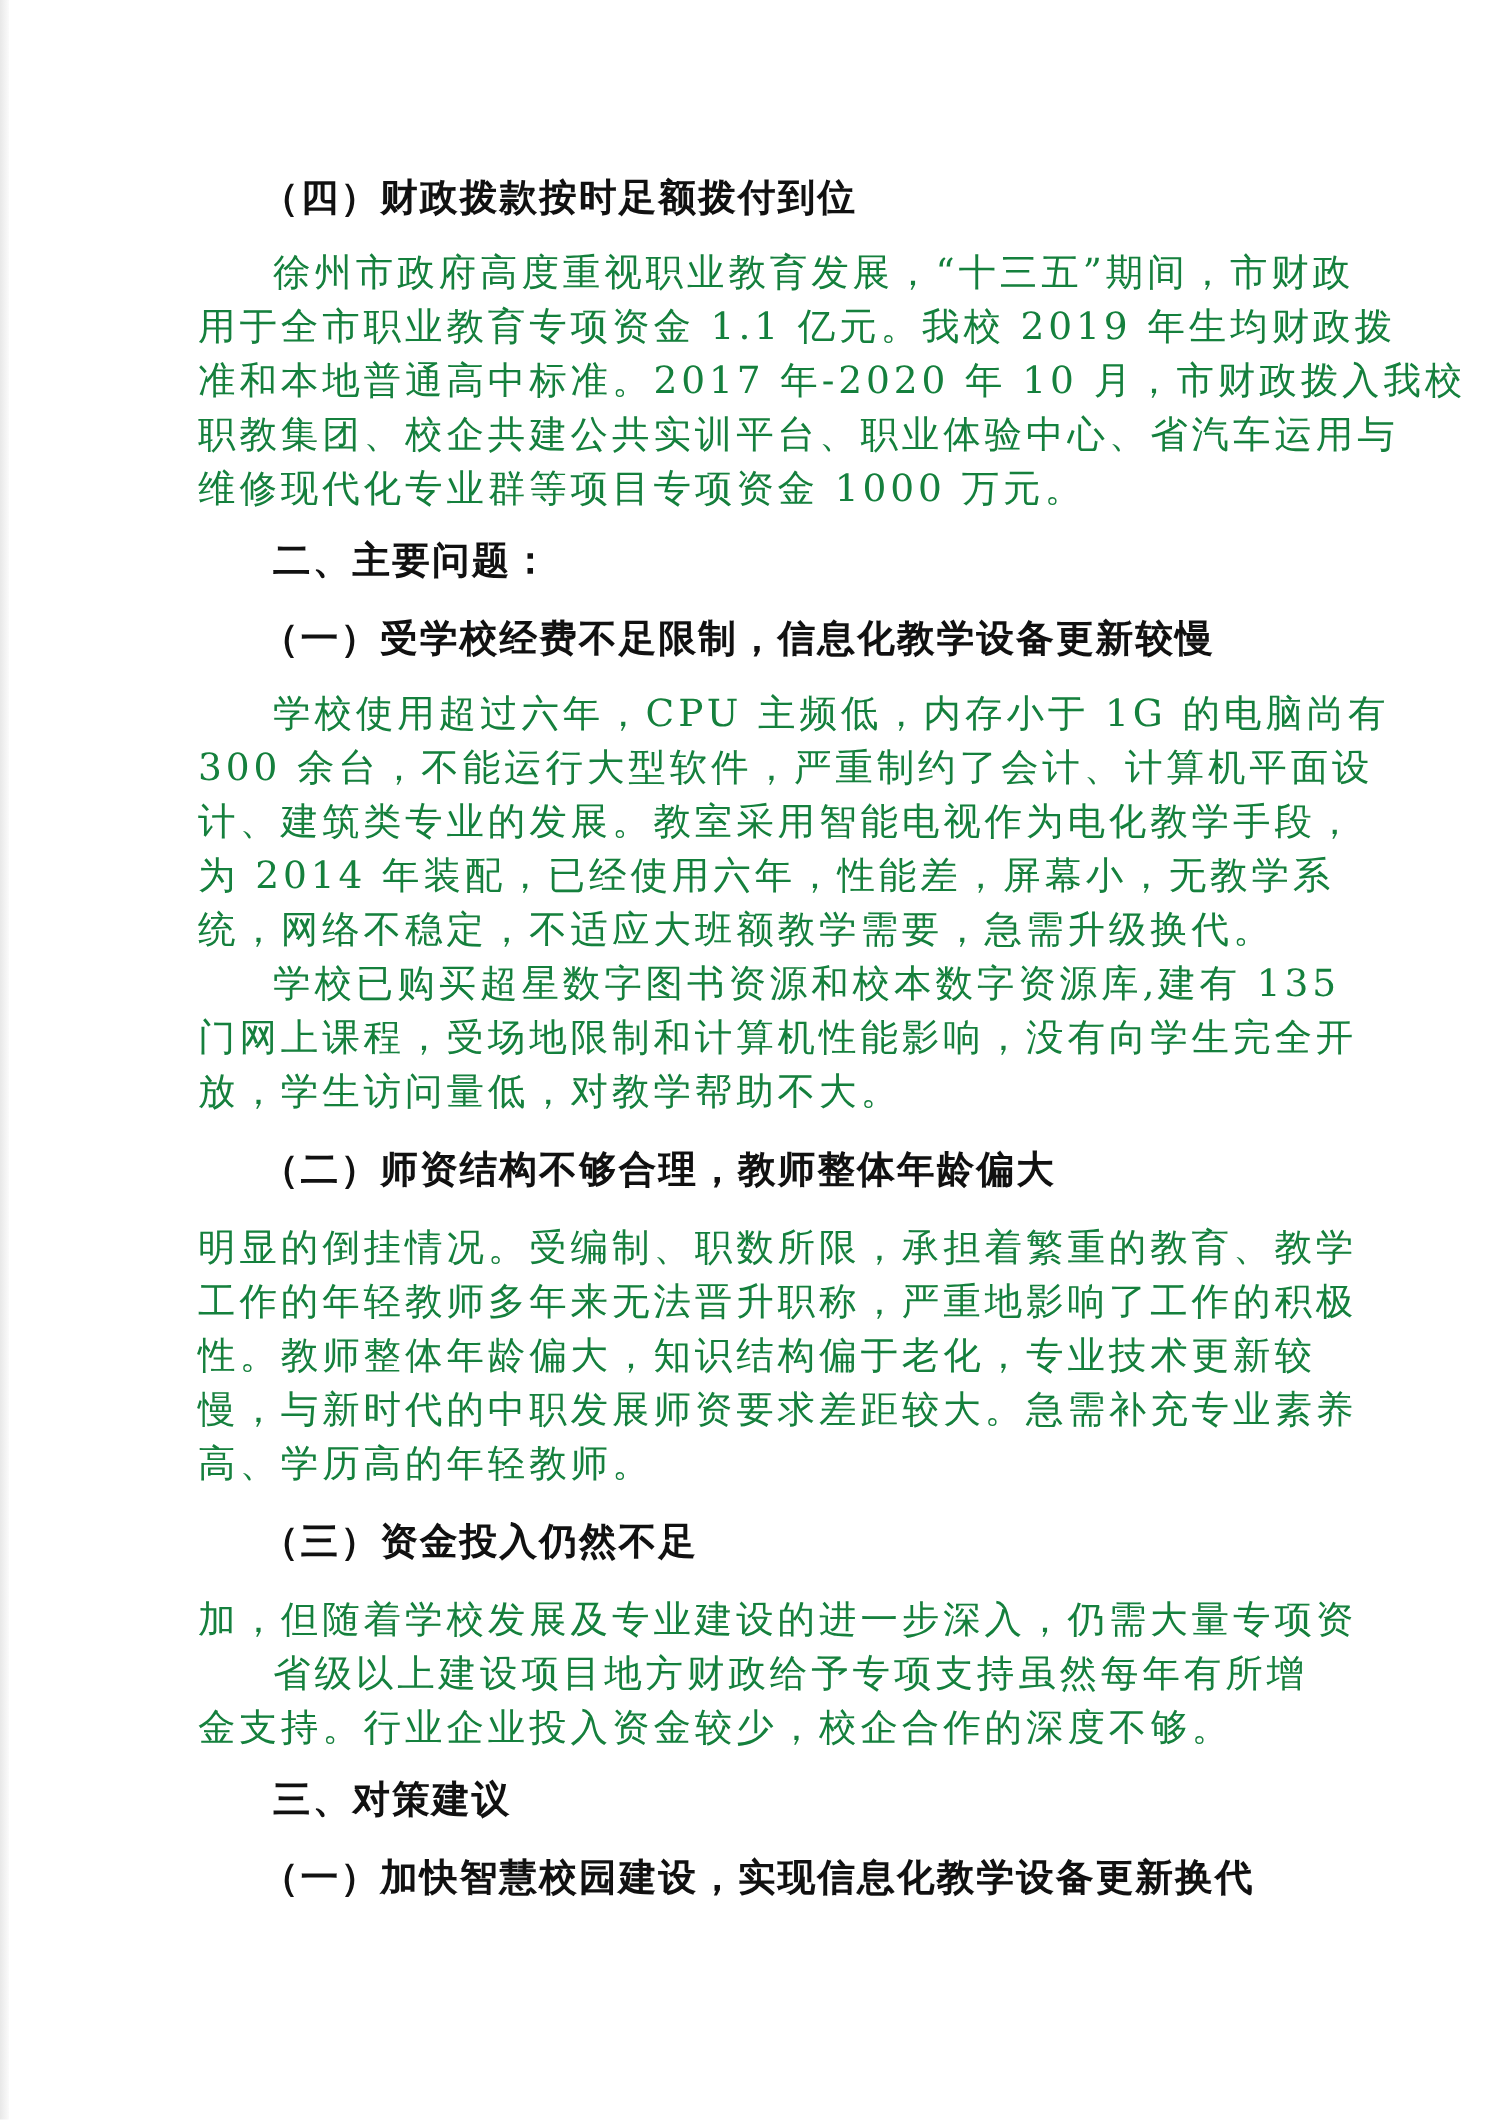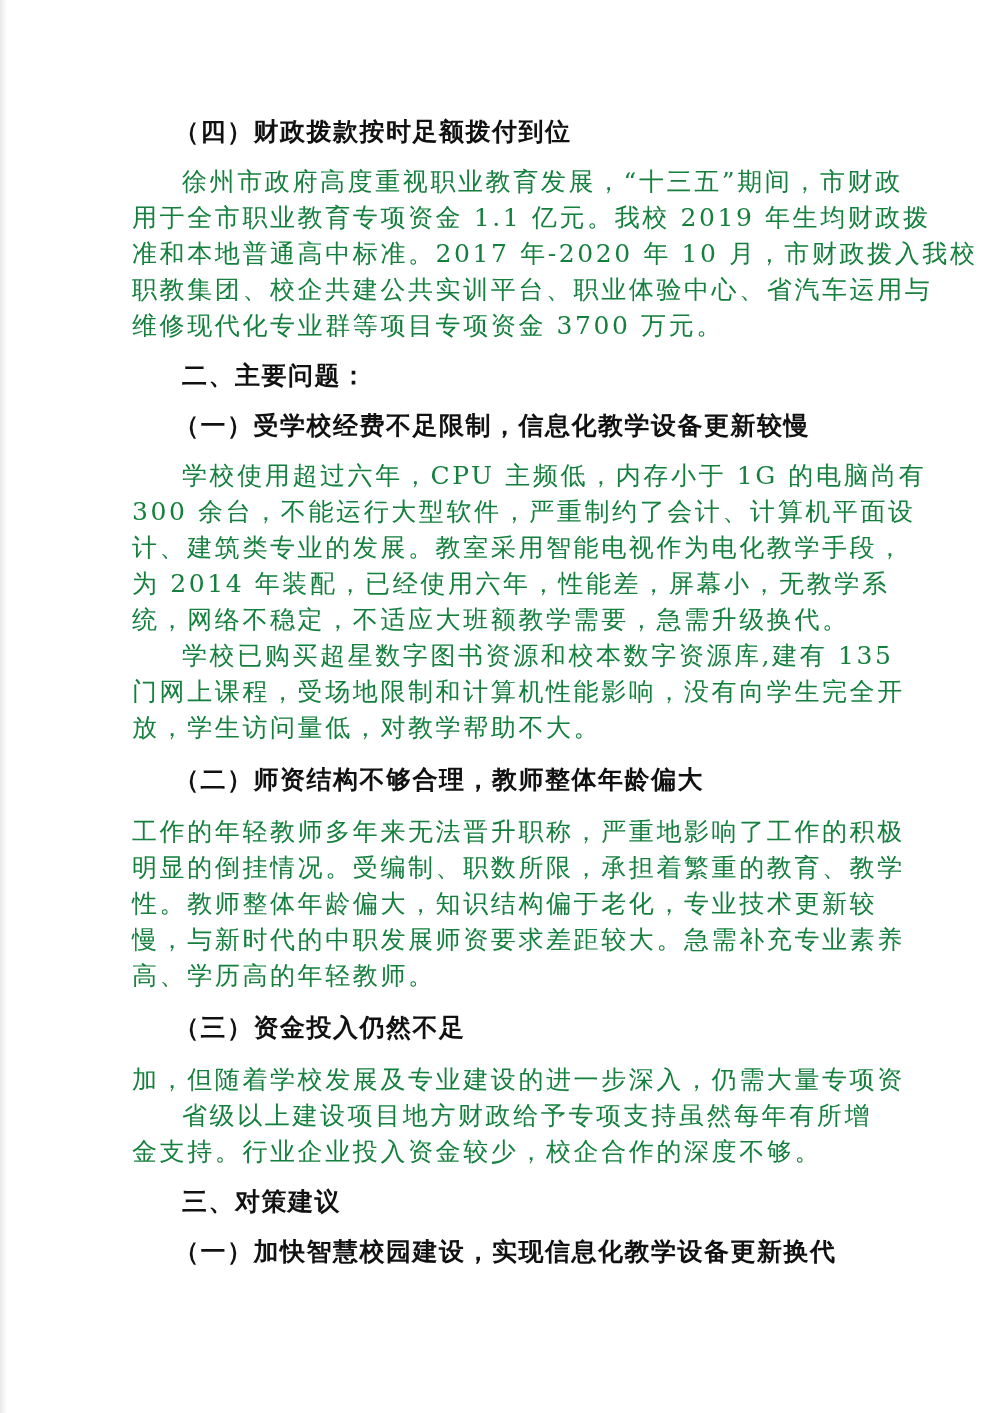--- a/index.html
+++ b/index.html
@@ -41,21 +41,21 @@
     font-weight: bold;
     font-size: 25px;
     line-height: 36px;
     height: 36px;
     letter-spacing: 1.5px;
     padding-left: 42px;
     color: #111;
     white-space: nowrap;
   }
   .heading-section {
-    font-family: Liberation Serif, serif;
+    font-family: Liberation Mono, monospace;
     font-weight: bold;
     font-size: 25px;
     line-height: 36px;
     height: 36px;
     letter-spacing: 1.5px;
     padding-left: 50px;
     color: #111;
     white-space: nowrap;
   }
   .gap-sm { height: 14px; }
@@ -67,42 +67,42 @@
 <div class="page-edge"></div>
 
 <div class="content">
 
   <div class="heading-bold">（四）财政拨款按时足额拨付到位</div>
   <div class="gap-sm"></div>
   <div class="line indent">徐州市政府高度重视职业教育发展，“十三五”期间，市财政</div>
   <div class="line">用于全市职业教育专项资金 1.1 亿元。我校 2019 年生均财政拨</div>
   <div class="line">准和本地普通高中标准。2017 年-2020 年 10 月，市财政拨入我校</div>
   <div class="line">职教集团、校企共建公共实训平台、职业体验中心、省汽车运用与</div>
-  <div class="line">维修现代化专业群等项目专项资金 3700 万元。</div>
+  <div class="line">维修现代化专业群等项目专项资金 1000 万元。</div>
 
   <div class="gap-sm"></div>
 
   <div class="heading-section">二、主要问题：</div>
   <div class="gap-sm"></div>
   <div class="heading-bold">（一）受学校经费不足限制，信息化教学设备更新较慢</div>
   <div class="gap-sm"></div>
   <div class="line indent">学校使用超过六年，CPU 主频低，内存小于 1G 的电脑尚有</div>
   <div class="line">300 余台，不能运行大型软件，严重制约了会计、计算机平面设</div>
   <div class="line">计、建筑类专业的发展。教室采用智能电视作为电化教学手段，</div>
   <div class="line">为 2014 年装配，已经使用六年，性能差，屏幕小，无教学系</div>
   <div class="line">统，网络不稳定，不适应大班额教学需要，急需升级换代。</div>
   <div class="line indent">学校已购买超星数字图书资源和校本数字资源库,建有 135</div>
   <div class="line">门网上课程，受场地限制和计算机性能影响，没有向学生完全开</div>
   <div class="line">放，学生访问量低，对教学帮助不大。</div>
 
   <div class="gap-md"></div>
   <div class="heading-bold">（二）师资结构不够合理，教师整体年龄偏大</div>
   <div class="gap-md"></div>
+  <div class="line">明显的倒挂情况。受编制、职数所限，承担着繁重的教育、教学</div>
   <div class="line">工作的年轻教师多年来无法晋升职称，严重地影响了工作的积极</div>
-  <div class="line">明显的倒挂情况。受编制、职数所限，承担着繁重的教育、教学</div>
   <div class="line">性。教师整体年龄偏大，知识结构偏于老化，专业技术更新较</div>
   <div class="line">慢，与新时代的中职发展师资要求差距较大。急需补充专业素养</div>
   <div class="line">高、学历高的年轻教师。</div>
 
   <div class="gap-md"></div>
   <div class="heading-bold">（三）资金投入仍然不足</div>
   <div class="gap-md"></div>
   <div class="line">加，但随着学校发展及专业建设的进一步深入，仍需大量专项资</div>
   <div class="line indent">省级以上建设项目地方财政给予专项支持虽然每年有所增</div>
   <div class="line">金支持。行业企业投入资金较少，校企合作的深度不够。</div>

